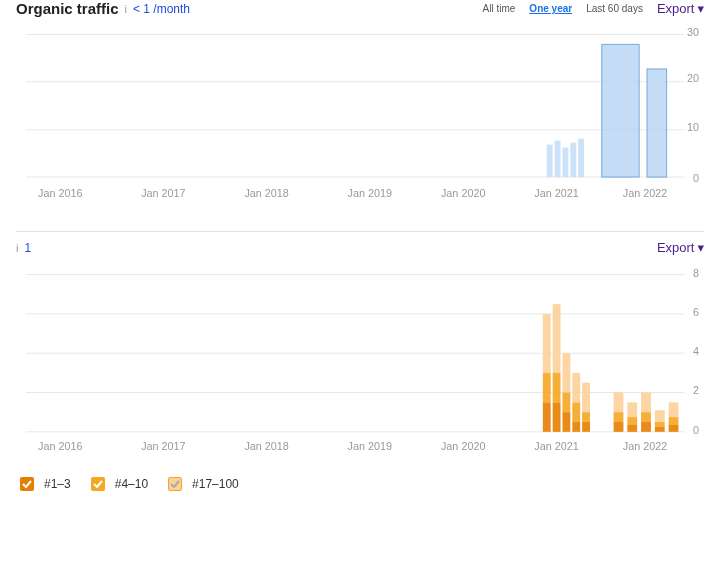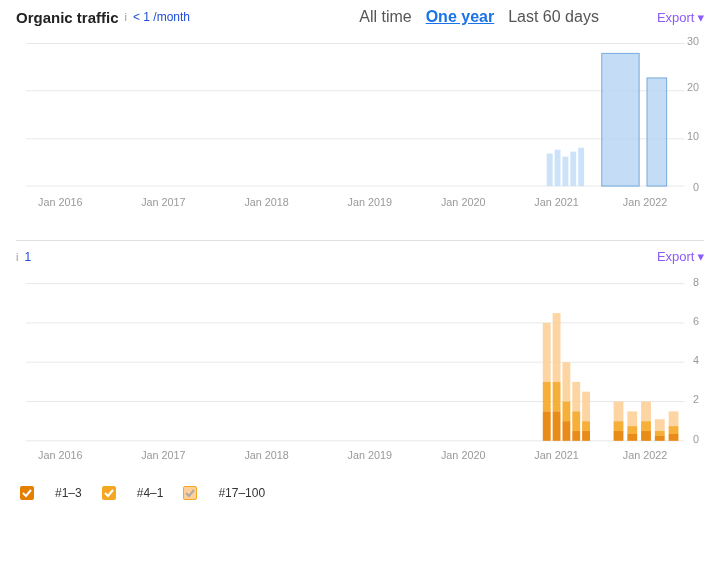--- a/index.html
+++ b/index.html
@@ -6,21 +6,21 @@
     body {
       font-family: Arial, sans-serif;
       background: #fff;
       color: #333;
       width: 720px;
       height: 576px;
       overflow: hidden;
     }
 
     .container {
-      padding: 8px 16px;
+      padding: 0 16px;
     }
 
     
     .section-header {
       display: flex;
       align-items: center;
       justify-content: space-between;
       margin-bottom: 6px;
     }
 
@@ -47,40 +47,39 @@
       color: #1d4ed8;
     }
 
     .time-filters {
       display: flex;
       align-items: center;
       gap: 14px;
     }
 
     .time-filter {
-      font-size: 16px;
+      font-size: 10px;
       color: #555;
       cursor: pointer;
       text-decoration: none;
     }
 
     .time-filter.active {
       color: #1a73e8;
       font-weight: 600;
       text-decoration: underline;
     }
 
     .export-btn {
       font-size: 13px;
-      color: #8b5cf6;
+      color: #4c1d95;
       cursor: pointer;
       display: flex;
       align-items: center;
       gap: 3px;
-      margin-left: 44px;
     }
 
     
     .chart-container {
       position: relative;
       width: 100%;
       height: 200px;
       margin-bottom: 0;
       text-decoration: underline;
     }
@@ -109,21 +108,21 @@
       display: flex;
       align-items: center;
       gap: 20px;
       margin-top: 6px;
       padding-left: 4px;
     }
 
     .legend-item {
       display: flex;
       align-items: center;
-      gap: 21px;
+      gap: 10px;
       font-size: 12px;
       color: #333;
     }
 
     .legend-checkbox {
       width: 14px;
       height: 14px;
       border-radius: 2px;
       display: flex;
       align-items: center;
@@ -276,21 +275,21 @@
         </svg>
       </div>
       <span>#1–3</span>
     </div>
     <div class="legend-item">
       <div class="legend-checkbox" style="background:#f5a623; border-radius:2px;">
         <svg viewBox="0 0 12 12">
           <polyline points="2,6 5,9 10,3" stroke="white" stroke-width="2" fill="none"></polyline>
         </svg>
       </div>
-      <span>#4–1</span>
+      <span>#4–10</span>
     </div>
     <div class="legend-item">
       <div class="legend-checkbox" style="background:#fdd099; border-radius:2px; border: 1px solid #f5a623;">
         <svg viewBox="0 0 12 12">
           <polyline points="2,6 5,9 10,3" stroke="#aaa" stroke-width="2" fill="none"></polyline>
         </svg>
       </div>
       <span>#17–100</span>
     </div>
   </div>

